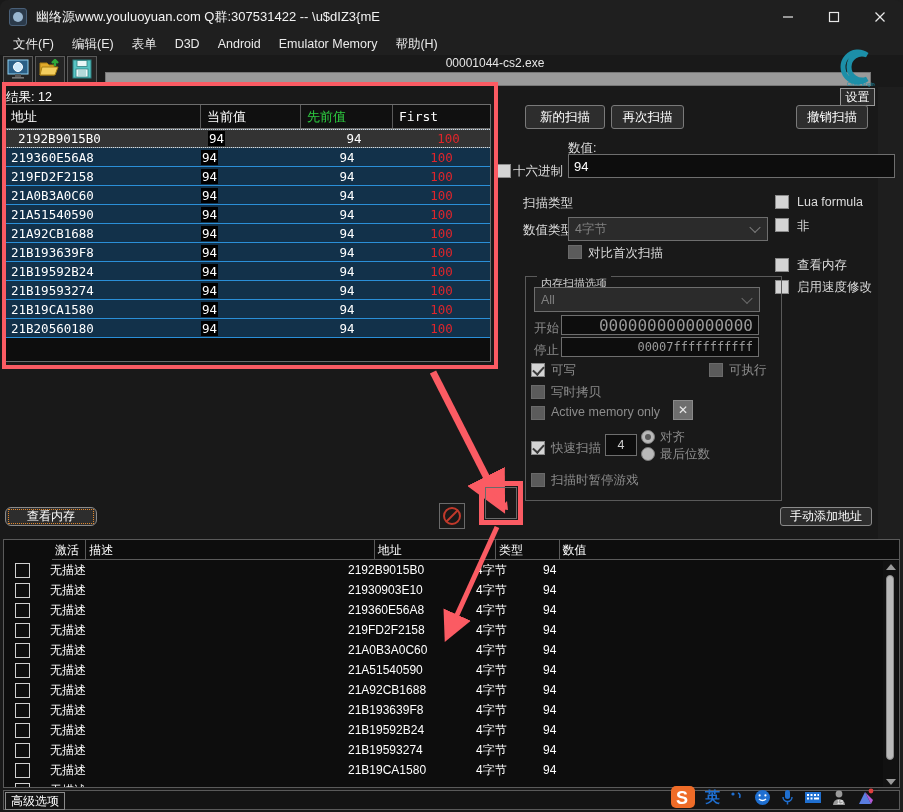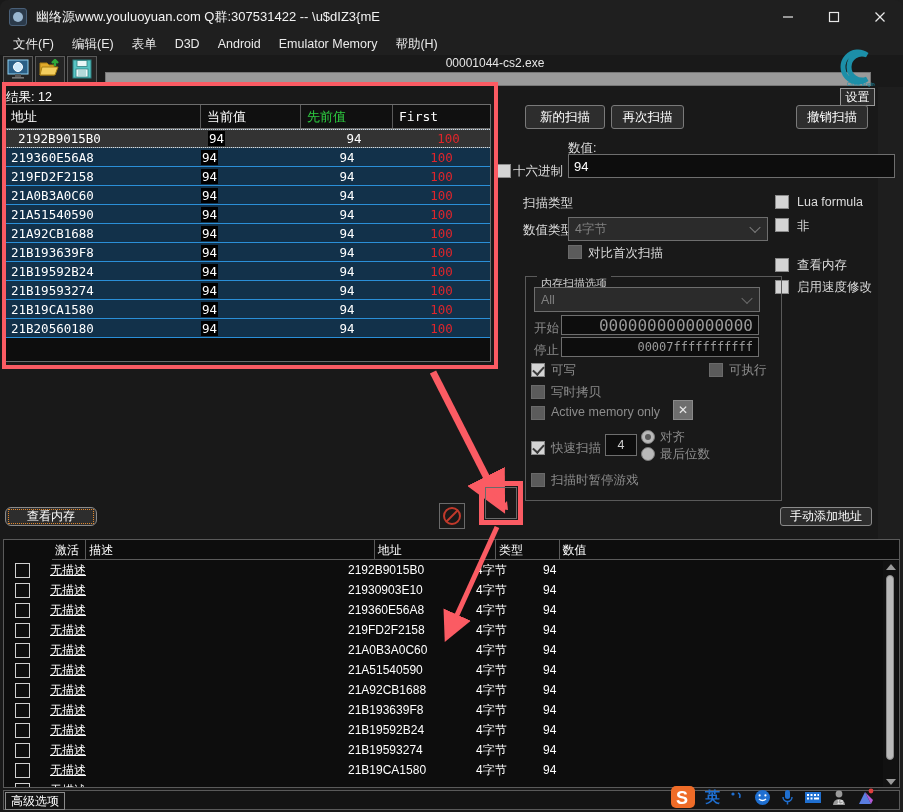--- a/index.html
+++ b/index.html
@@ -275,21 +275,21 @@
   }
   .bthead .h.h1{ width:36px; }
   .bthead .h.h2{ width:305px; }
   .bthead .h.h3{ width:128px; }
   .bthead .h.h4{ width:67px; }
   .bthead .h.h5{ width:359px; border-right:none; }
   .btrow{ display:flex; height:20px; align-items:center; }
   .btrow .c{ color:#ffffff; font-size:12px; overflow:hidden; white-space:nowrap; }
   .btrow .c.c1{ width:36px; display:flex; align-items:center; justify-content:center; }
   .btrow .c.c1 .cb{ width:15px; height:15px; border:1px solid #d0d0d0; background:#0d0d0d; }
-  .btrow .c.c2{ width:305px; padding-left:10px;text-decoration:underline; }
+  .btrow .c.c2{ width:305px; padding-left:10px; }
   .btrow .c.c3{ width:128px; padding-left:3px; }
   .btrow .c.c4{ width:67px; padding-left:3px; }
   .btrow .c.c5{ width:340px; padding-left:3px; }
   .vsb{
     position:absolute; right:1px; top:21px; width:15px; height:227px;
     background:#111111;
   }
   .vsb .thumb{
     position:absolute; left:3px; top:14px; width:8px; height:185px;
     background:#b9b9b9; border:1px solid #8a8a8a; border-radius:4px;

